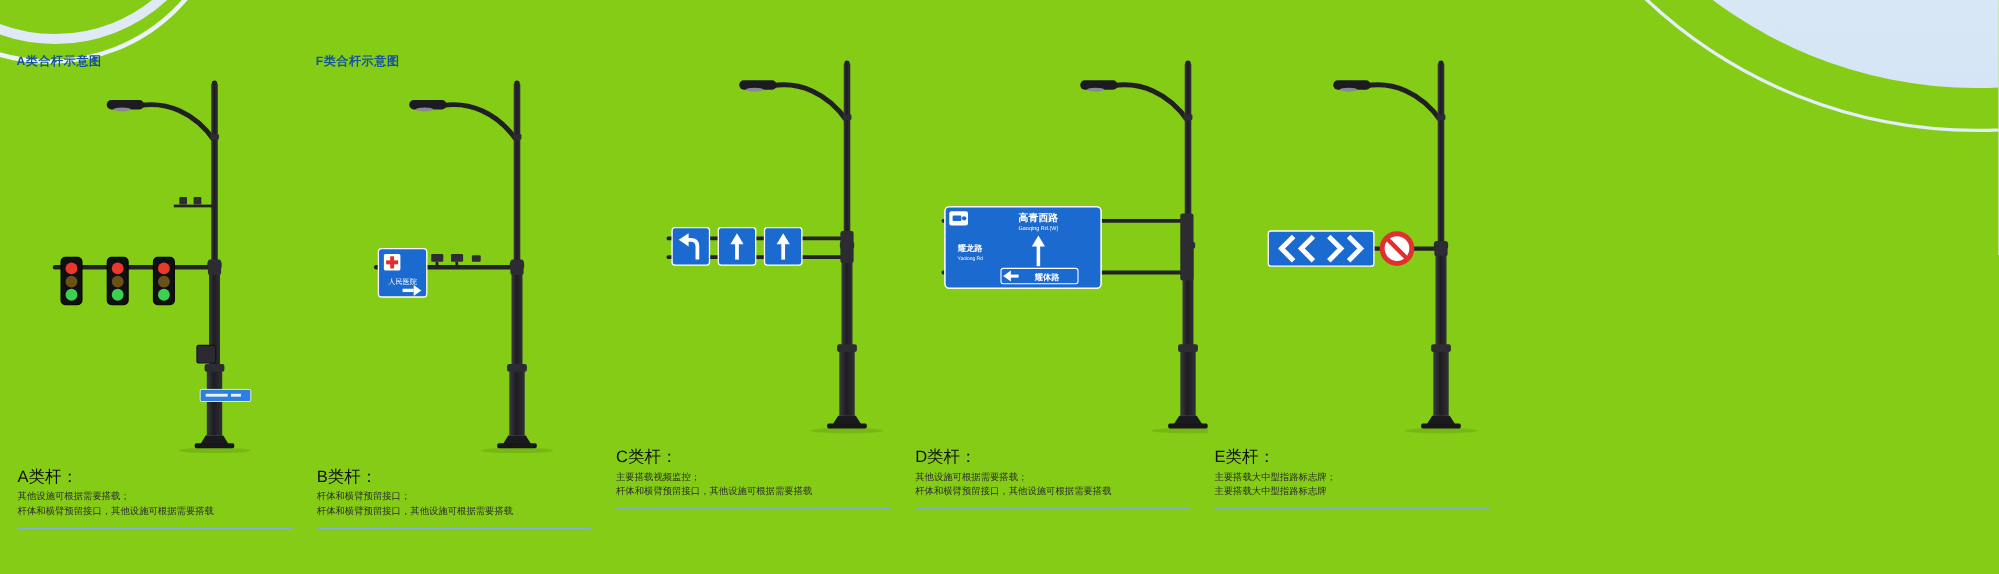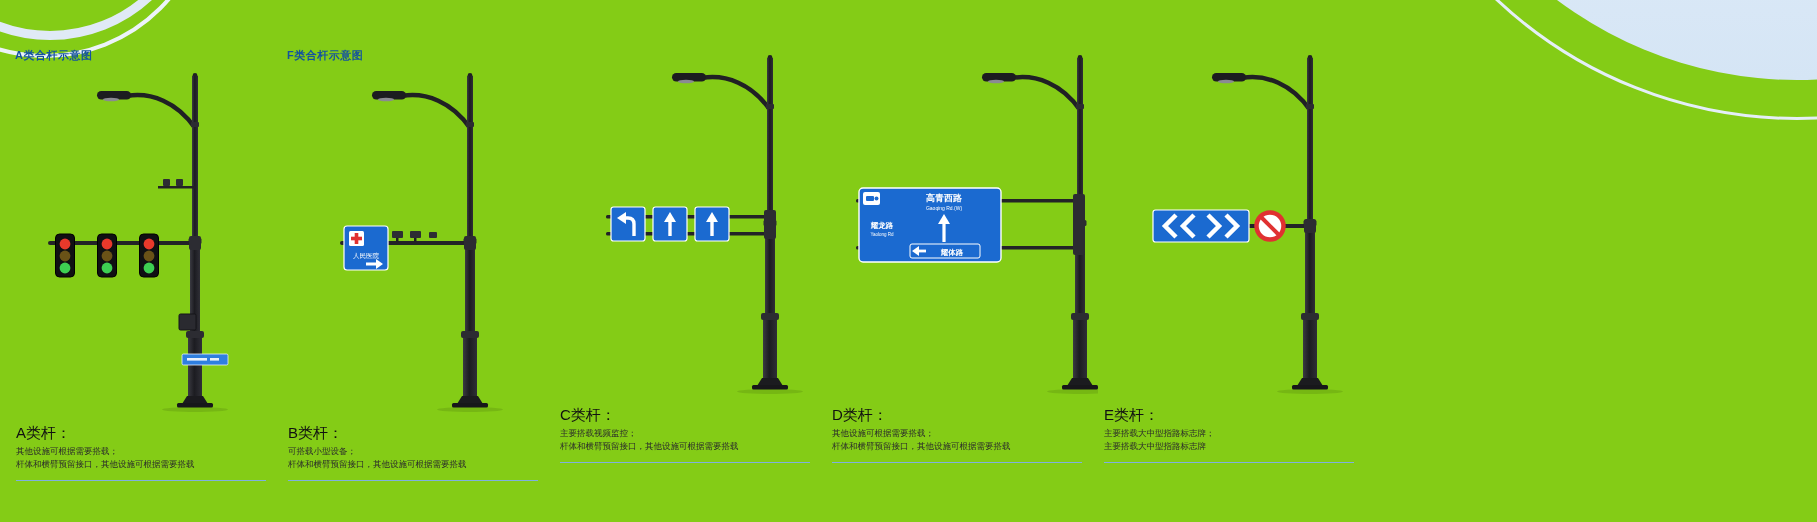--- a/index.html
+++ b/index.html
@@ -126,21 +126,21 @@
           <rect x="67" y="165" width="15" height="15" rx="1.5" fill="#ffffff"></rect>
           <rect x="72.7" y="167" width="3.6" height="11" fill="#e03131"></rect>
           <rect x="69" y="170.7" width="11" height="3.6" fill="#e03131"></rect>
           <text x="84" y="192" font-size="6.5" fill="#ffffff" text-anchor="middle">人民医院</text>
           <rect x="84" y="196.5" width="10" height="3" fill="#ffffff"></rect>
           <path d="M94,193 l7,5 -7,5 z" fill="#ffffff"></path>
         </g>
       </svg>
       <div class="desc">
         <div class="desc-label">B类杆：</div>
-        <div class="desc-line">可搭载小型设备；</div>
+        <div class="desc-line">杆体和横臂预留接口；</div>
         <div class="desc-line">杆体和横臂预留接口，其他设施可根据需要搭载</div>
         <div class="desc-rule"></div>
       </div>
     </div>
 
     <div class="col">
       <svg class="illus" viewBox="0 0 272 346">
         <use href="#pole-sym" x="96"></use>
         <g>
           <rect x="52" y="167" width="165" height="3.5" rx="1.5" fill="#232327"></rect>

